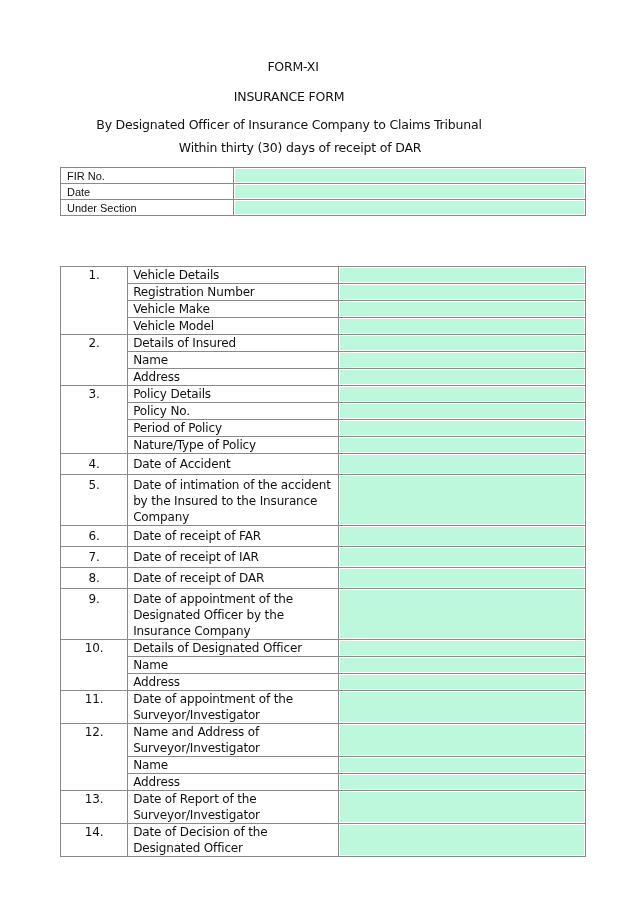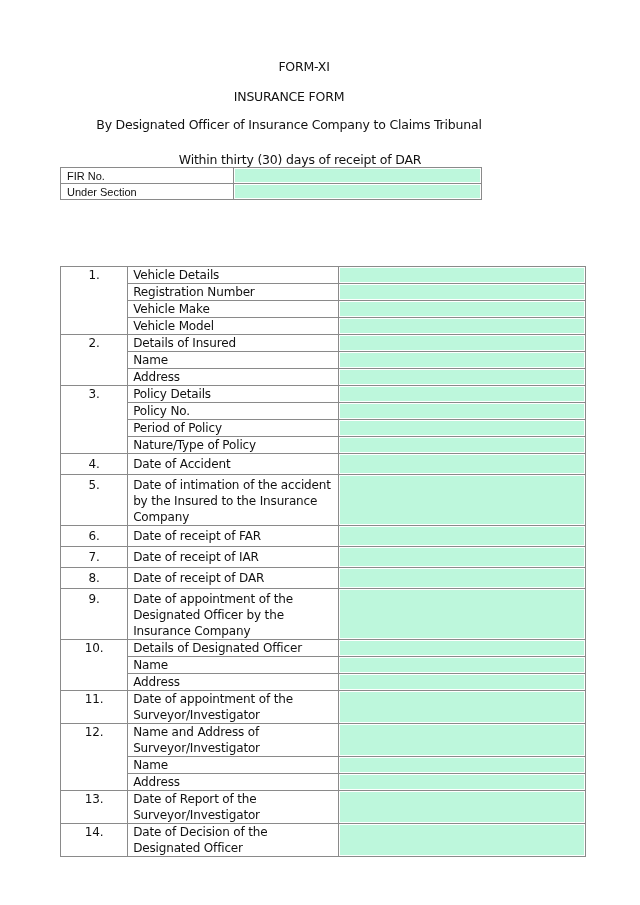--- a/index.html
+++ b/index.html
@@ -16,31 +16,31 @@
       color: #111111;
     }
     .title {
       position: absolute;
       left: 0;
       width: 640px;
       text-align: center;
       font-size: 12.5px;
       letter-spacing: -0.2px;
     }
-    #form-title { top: 59px; left: 15px; width: 578px; }
+    #form-title { top: 59px; left: 4px; width: 578px; }
     #form-subtitle { top: 89px; left: 0; width: 578px; }
     #form-desc1 { top: 117px; left: 0; width: 578px; }
-    #form-desc2 { top: 140px; left: 0; width: 600px; margin-top: 12px; }
+    #form-desc2 { top: 140px; left: 0; width: 600px; }
 
     
     .top-table {
       position: absolute;
       left: 60px;
       top: 167px;
-      width: 422px;
+      width: 526px;
       border-collapse: collapse;
       font-family: "Liberation Sans", sans-serif;
       font-size: 11px;
     }
     .top-table td {
       border: 1px solid #8a8a8a;
       height: 15px;
       padding: 0;
       vertical-align: middle;
     }
@@ -110,20 +110,26 @@
 
 <table class="top-table">
   <tbody>
       <tr>
     <td class="label">FIR No.</td>
     <td class="field-cell">
           <input class="field" type="text" style="">
         </td>
   </tr>
   <tr>
+    <td class="label">Date</td>
+    <td class="field-cell">
+          <input class="field" type="text" style="">
+        </td>
+  </tr>
+  <tr>
     <td class="label">Under Section</td>
     <td class="field-cell">
           <input class="field" type="text" style="">
         </td>
   </tr>
 </tbody>
   </table>
 
 <table class="main-table">
 

